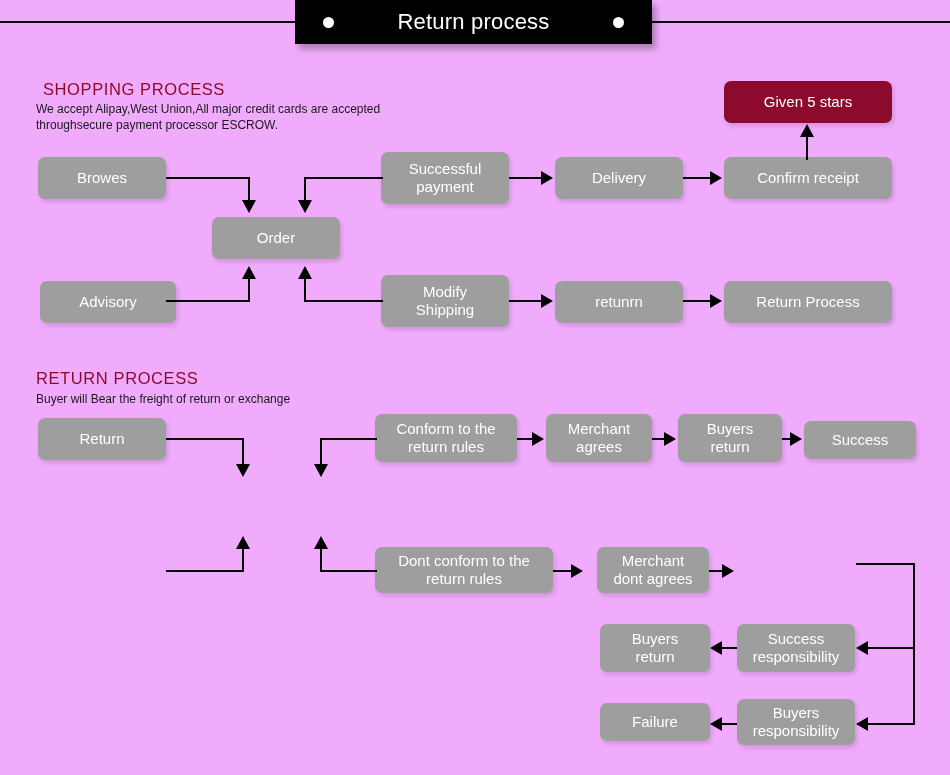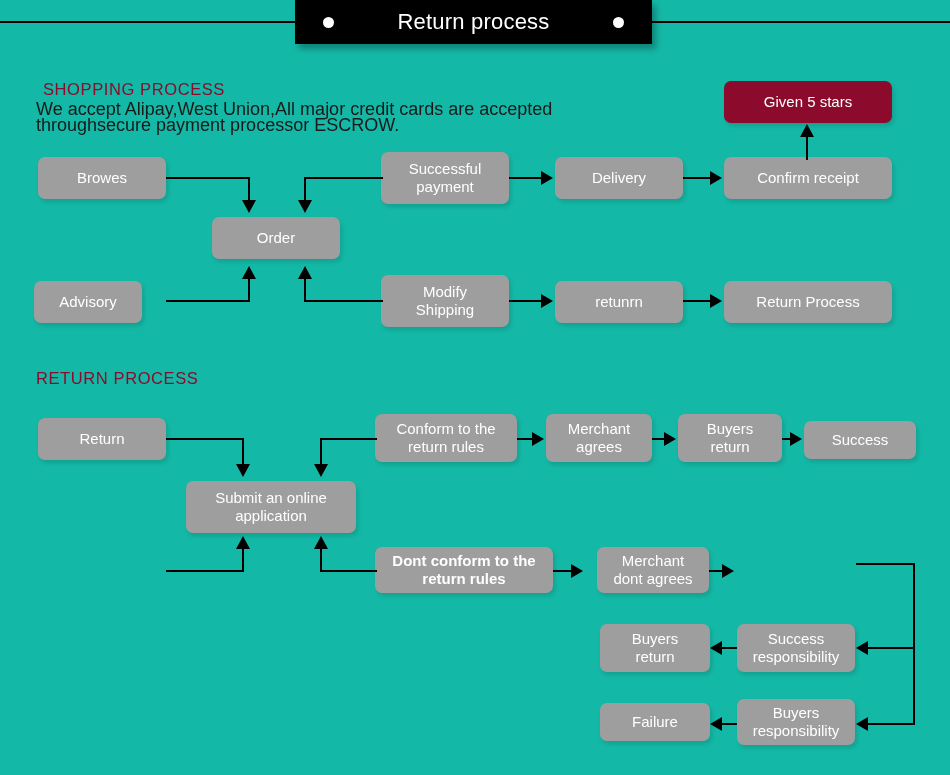--- a/index.html
+++ b/index.html
@@ -7,21 +7,21 @@
     padding: 0;
     background: #ffffff;
   }
   body {
     font-family: "Liberation Sans", sans-serif;
   }
   #page {
     position: relative;
     width: 950px;
     height: 775px;
-    background: #14b8a6;
+    background: #f0abfc;
     overflow: hidden;
   }
 
   
   #header-rule {
     position: absolute;
     left: 0;
     top: 21px;
     width: 950px;
     height: 2px;
@@ -61,21 +61,21 @@
   .section-heading {
     position: absolute;
     color: #8c0b2c;
     font-size: 16.5px;
     letter-spacing: 0.6px;
     white-space: nowrap;
   }
   .section-sub {
     position: absolute;
     color: #1a1a1a;
-    font-size: 18px;
+    font-size: 12px;
     line-height: 16px;
     white-space: pre-line;
   }
 
   
   .node {
     position: absolute;
     background: #9e9e9e;
     border-radius: 7px;
     color: #ffffff;
@@ -153,21 +153,21 @@
 
   <div class="node" style="left:381px; top:152px; width:128px; height:52px;">Successful
 payment</div>
 
   <div class="node" style="left:555px; top:157px; width:128px; height:42px;">Delivery</div>
 
   <div class="node" style="left:724px; top:157px; width:168px; height:42px;">Confirm receipt</div>
 
   <div class="node accent" style="left:724px; top:81px; width:168px; height:42px;">Given 5 stars</div>
 
-  <div class="node" style="left:34px; top:281px; width:108px; height:42px;">Advisory</div>
+  <div class="node" style="left:40px; top:281px; width:136px; height:42px;">Advisory</div>
 
   <div class="node" style="left:381px; top:275px; width:128px; height:52px;">Modify
 Shipping</div>
 
   <div class="node" style="left:555px; top:281px; width:128px; height:42px;">retunrn</div>
 
   <div class="node" style="left:724px; top:281px; width:168px; height:42px;">Return Process</div>
 
   <div class="hline" style="left:166px; top:177px; width:84px;"></div>
   <div class="vline" style="left:248px; top:177px; height:26px;"></div>
@@ -194,39 +194,38 @@
   <div class="vline" style="left:304px; top:278px; height:24px;"></div>
   <div class="arrow up" style="left:298px; top:266px;"></div>
 
   <div class="hline" style="left:509px; top:300px; width:34px;"></div>
   <div class="arrow right" style="left:541px; top:294px;"></div>
 
   <div class="hline" style="left:683px; top:300px; width:29px;"></div>
   <div class="arrow right" style="left:710px; top:294px;"></div>
 
   <div class="section-heading" style="left:36px; top:369px;">RETURN PROCESS</div>
+  <div class="section-sub" style="left:36px; top:391px;">Buyer will Bear the freight of return or exchange</div>
 
   <div class="node" style="left:38px; top:418px; width:128px; height:42px;">Return</div>
 
-  <div class="node" style="left:186px; top:481px; width:170px; height:52px;">Submit an online
-application</div>
 
   <div class="node" style="left:375px; top:414px; width:142px; height:48px;">Conform to the
 return rules</div>
 
   <div class="node" style="left:546px; top:414px; width:106px; height:48px;">Merchant
 agrees</div>
 
   <div class="node" style="left:678px; top:414px; width:104px; height:48px;">Buyers
 return</div>
 
   <div class="node" style="left:804px; top:421px; width:112px; height:38px;">Success</div>
 
 
-  <div class="node" style="left:375px; top:547px; width:178px; height:46px;font-weight:bold;">Dont conform to the
+  <div class="node" style="left:375px; top:547px; width:178px; height:46px;">Dont conform to the
 return rules</div>
 
   <div class="node" style="left:597px; top:547px; width:112px; height:46px;">Merchant
 dont agrees</div>
 
 
   <div class="node" style="left:737px; top:624px; width:118px; height:48px;">Success
 responsibility</div>
 
   <div class="node" style="left:600px; top:624px; width:110px; height:48px;">Buyers

